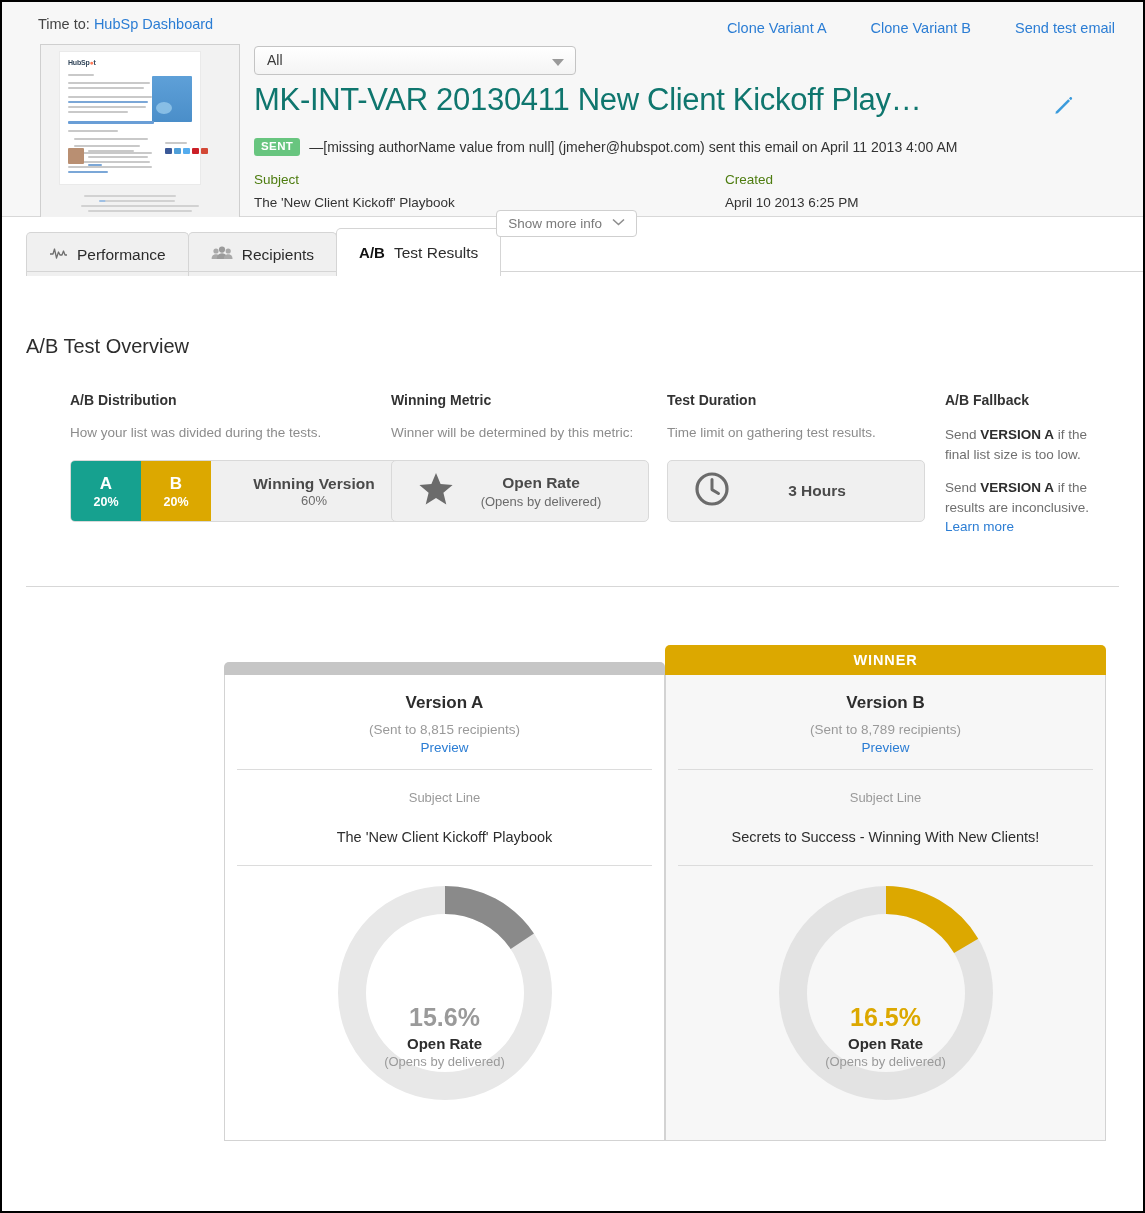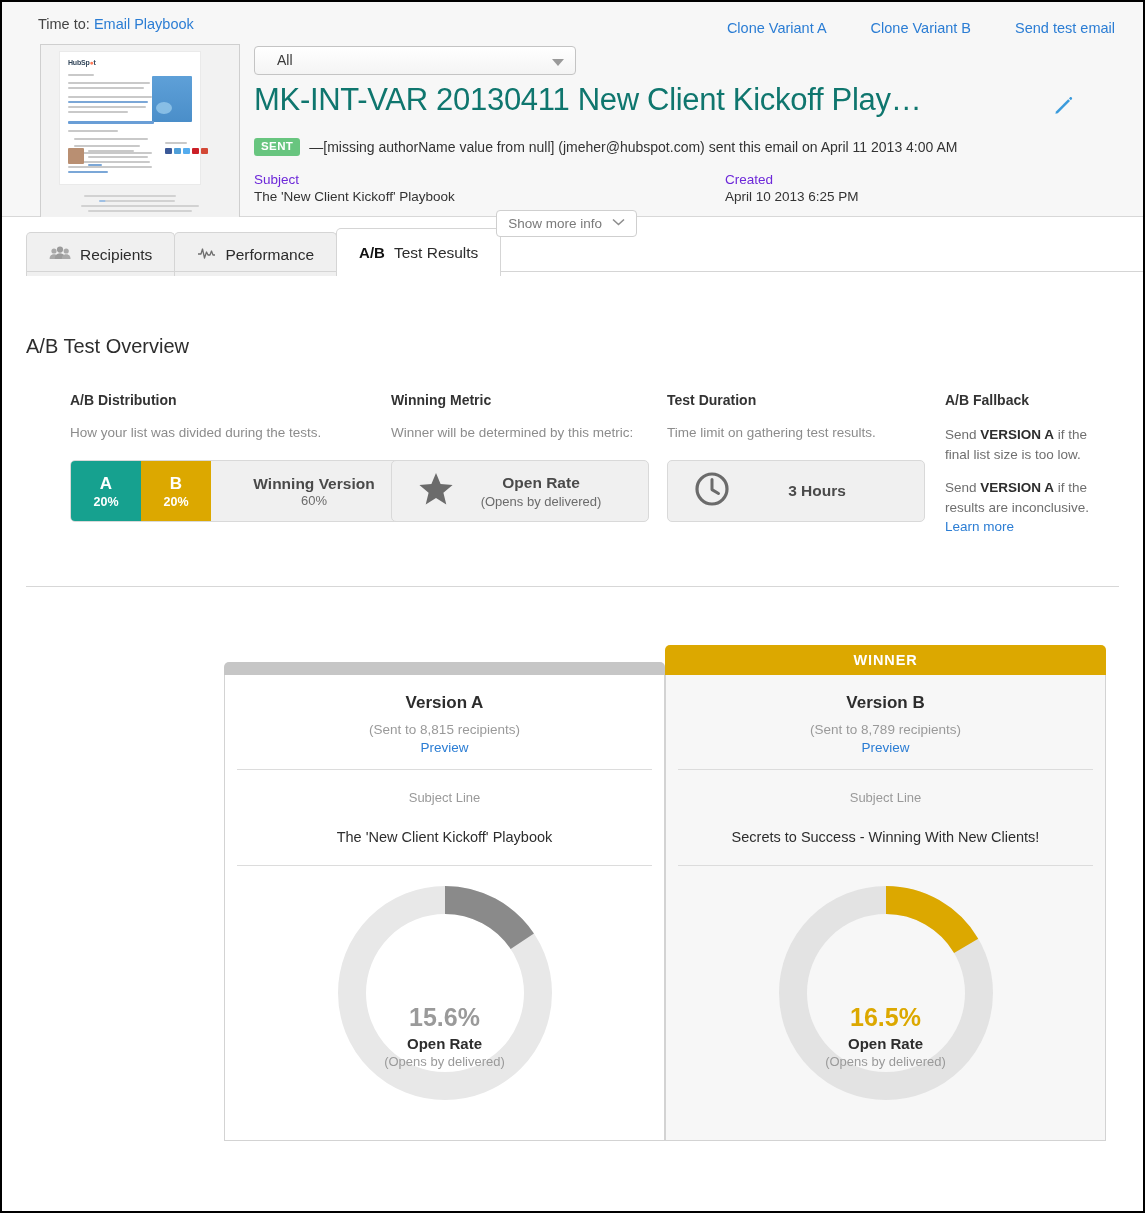--- a/index.html
+++ b/index.html
@@ -130,21 +130,21 @@
     top: 44px;
     width: 322px;
     height: 29px;
     background: linear-gradient(180deg,#ffffff,#f4f4f4);
     border: 1px solid #c4c4c4;
     border-radius: 4px;
     box-sizing: border-box;
     font-size: 14px;
     color: #3a3a3a;
     line-height: 27px;
-    padding-left: 22px;
+    padding-left: 12px;
     cursor: pointer;
   }
   .select-all .caret {
     position: absolute;
     right: 11px;
     top: 12px;
     width: 0; height: 0;
     border-left: 6px solid transparent;
     border-right: 6px solid transparent;
     border-top: 7px solid #9a9a9a;
@@ -186,21 +186,21 @@
     font-weight: bold;
     letter-spacing: .4px;
     padding: 3px 7px 3px 7px;
     border-radius: 3px;
     line-height: 1;
   }
   .meta-col {
     position: absolute;
     font-size: 13.5px;
   }
-  .meta-col .k { color: #6d28d9; margin-bottom: 2px; }
+  .meta-col .k { color: #4d7c0f; margin-bottom: 8px; }
   .meta-col .v { color: #333; }
   .show-more {
     position: absolute;
     left: 494px;
     top: 208px;
     width: 141px;
     height: 27px;
     background: #ffffff;
     border: 1px solid #cfcfcf;
     border-radius: 4px;
@@ -451,21 +451,21 @@
 </style>
 </head>
 <body>
 
 <div id="page">
 
   <div class="header-band">
 
     <div class="backto">
       <span class="lbl">Time to:</span>
-      <span class="link">Email Playbook</span>
+      <span class="link">HubSp Dashboard</span>
     </div>
 
     <div class="top-actions">
       <span class="link">Clone Variant A</span>
       <span class="link">Clone Variant B</span>
       <span class="link">Send test email</span>
     </div>
 
     <div class="thumb">
       <div class="thumb-inner">
@@ -546,38 +546,38 @@
       <svg width="13" height="8" viewBox="0 0 13 8">
           <path d="M1 1.5 L6.5 6.5 L12 1.5" stroke="#8d8d8d" stroke-width="1.6" fill="none"></path>
         </svg>
     </span>
   </div>
 
   <div class="tabs-wrap">
     <div class="tabs">
       <div class="tab">
         <span>
+          <svg width="19" height="14" viewBox="0 0 19 14">
+            <path d="M1 8 L4 8 L5.5 3 L7.5 12 L9.5 6 L11 9 L13 9 L14.5 5 L16 9 L18 9" stroke="#6e6e6e" stroke-width="1.3" fill="none" stroke-linejoin="round"></path>
+          </svg>
+        </span>
+        <span>Performance</span>
+      </div>
+      <div class="tab">
+        <span>
           <svg width="22" height="14" viewBox="0 0 22 14">
             <circle cx="5" cy="5" r="2.6" fill="#a9a9a9"></circle>
             <path d="M0.6 13 C0.6 9.6 2.6 8.2 5 8.2 C7.4 8.2 9.4 9.6 9.4 13 Z" fill="#a9a9a9"></path>
             <circle cx="11" cy="3.6" r="3.1" fill="#9b9b9b"></circle>
             <path d="M5.8 13 C5.8 9 8.2 7.3 11 7.3 C13.8 7.3 16.2 9 16.2 13 Z" fill="#9b9b9b"></path>
             <circle cx="17.2" cy="5" r="2.6" fill="#a9a9a9"></circle>
             <path d="M12.8 13 C12.8 9.6 14.8 8.2 17.2 8.2 C19.6 8.2 21.5 9.6 21.5 13 Z" fill="#a9a9a9"></path>
           </svg>
         </span>
         <span>Recipients</span>
-      </div>
-      <div class="tab">
-        <span>
-          <svg width="19" height="14" viewBox="0 0 19 14">
-            <path d="M1 8 L4 8 L5.5 3 L7.5 12 L9.5 6 L11 9 L13 9 L14.5 5 L16 9 L18 9" stroke="#6e6e6e" stroke-width="1.3" fill="none" stroke-linejoin="round"></path>
-          </svg>
-        </span>
-        <span>Performance</span>
       </div>
       <div class="tab active">
         <span class="ab">A/B</span>
         <span>Test Results</span>
       </div>
     </div>
     <div class="tab-underline"></div>
   </div>
 
   <div class="overview">

